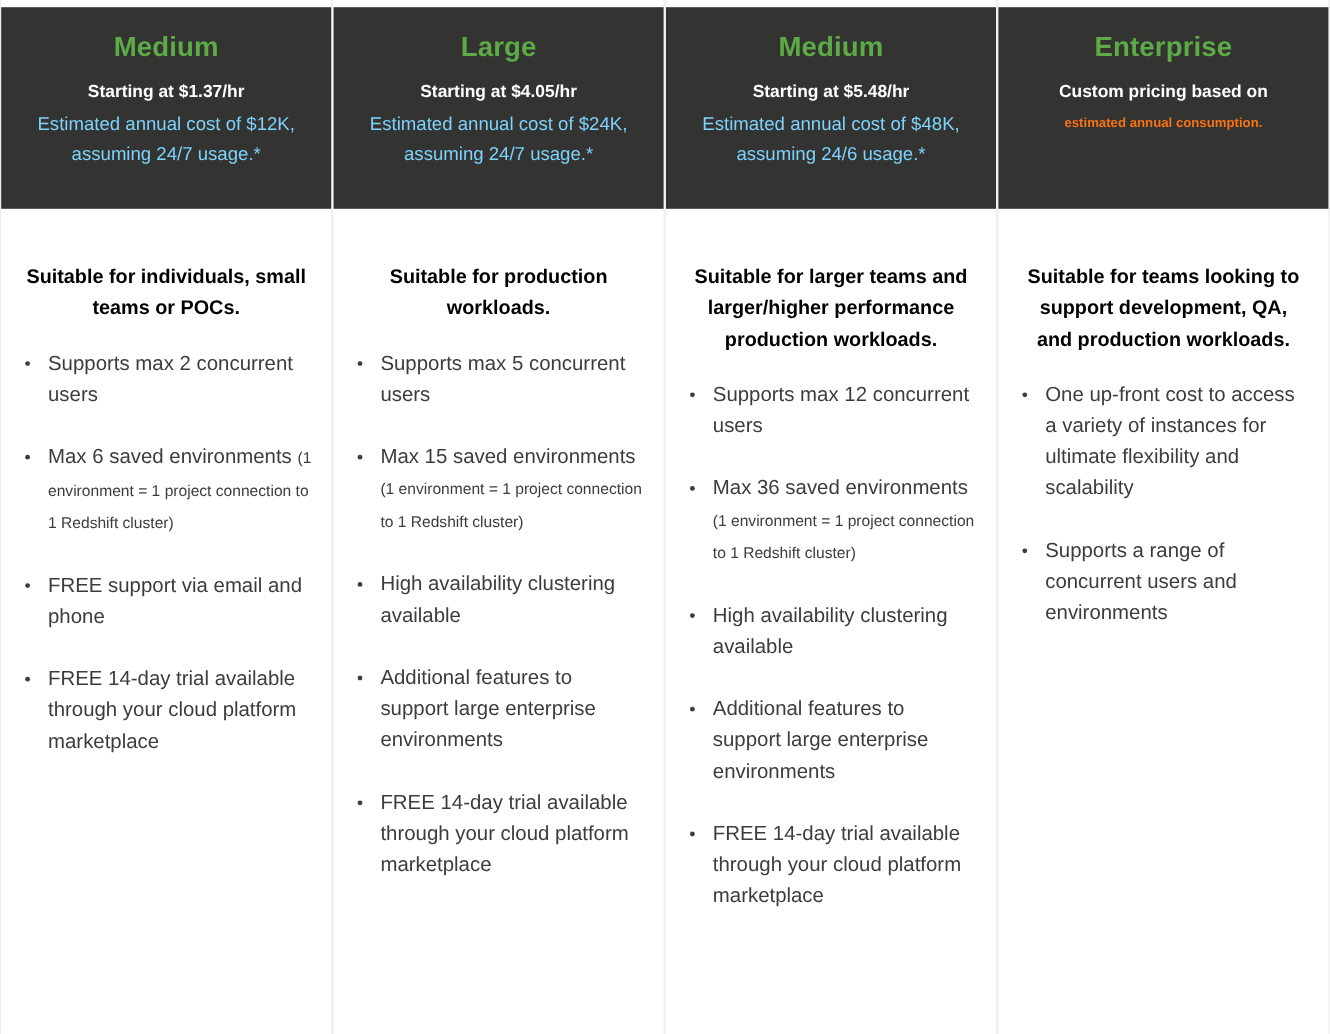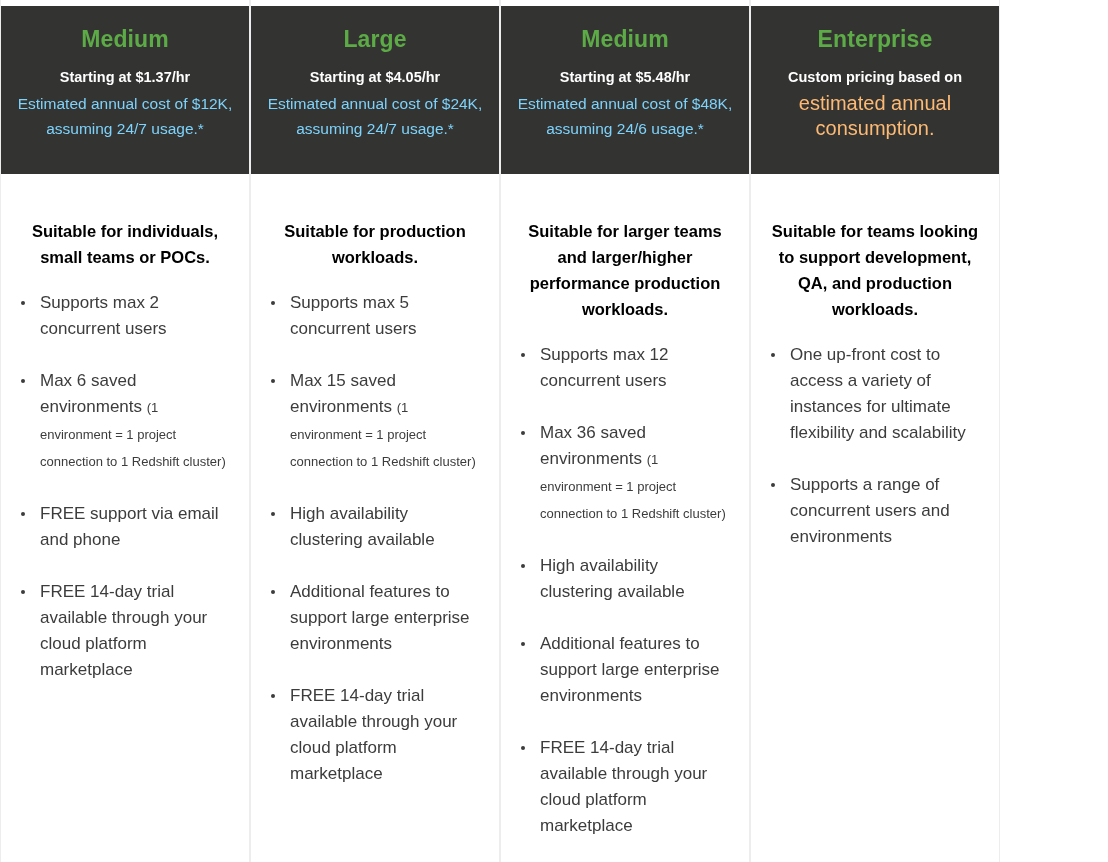--- a/index.html
+++ b/index.html
@@ -19,21 +19,21 @@
     position: relative;
     width: 1108px;
     height: 862px;
     display: flex;
     box-sizing: border-box;
   }
 
   .tier-column {
     position: relative;
     box-sizing: border-box;
-    width: 250px;
+    width: 277px;
     height: 862px;
     padding: 0;
     border-left: 1px solid #ededed;
     border-right: 1px solid #ededed;
     background: #ffffff;
   }
   .tier-column.first { border-left: 1px solid #ededed; }
 
   
   .tier-header {
@@ -66,24 +66,24 @@
 
   .tier-annual {
     font-size: 15.5px;
     font-weight: normal;
     line-height: 25px;
     color: #7dd3fc;
     margin: 0;
   }
 
   .tier-annual.bold {
-    font-weight: normal;
-    font-size: 20px;
+    font-weight: bold;
+    font-size: 11px;
     line-height: 25px;
-    color: #fdba74;
+    color: #f97316;
   }
 
   
   .tier-body {
     box-sizing: border-box;
     padding: 0 16px 0 16px;
   }
 
   .tier-summary {
     text-align: center;

